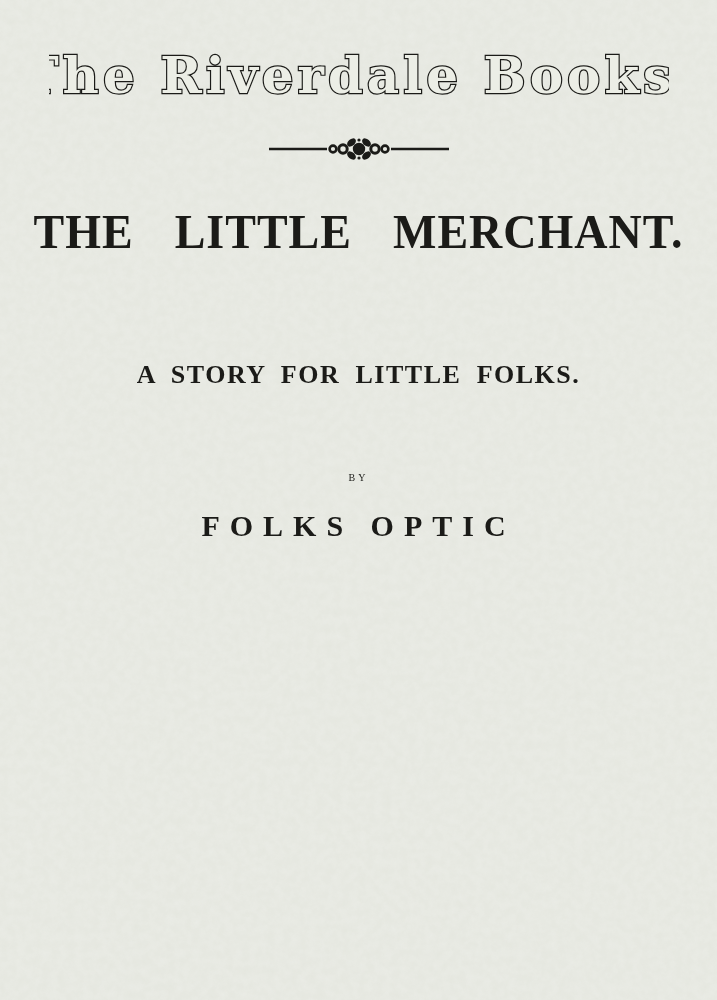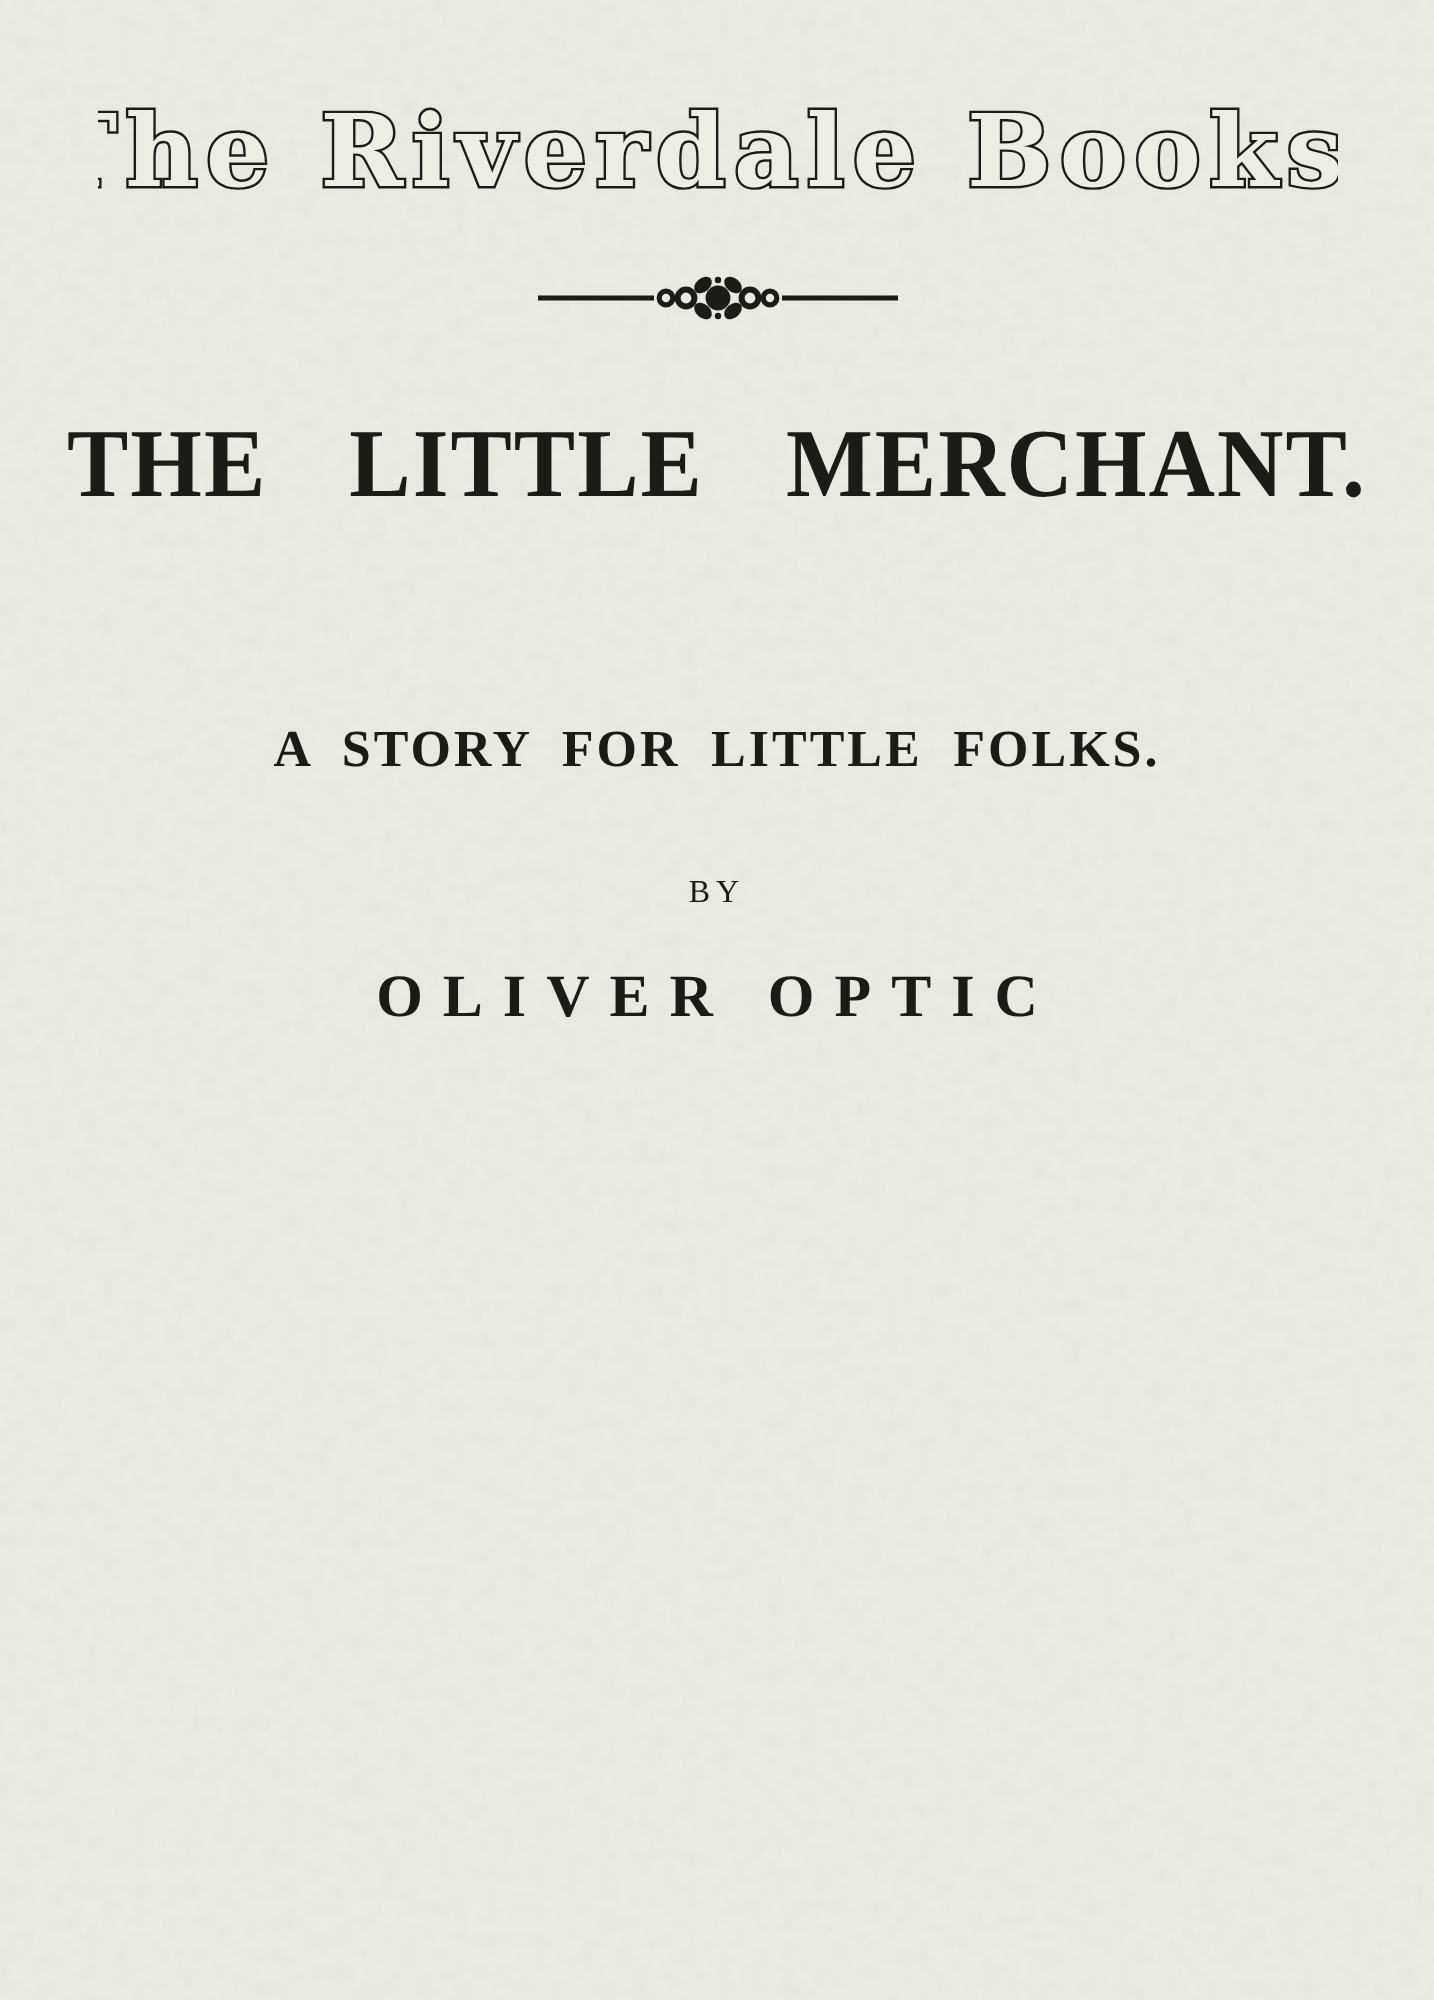--- a/index.html
+++ b/index.html
@@ -63,22 +63,22 @@
   .subtitle {
     margin: 0;
     margin-top: 104px;
     font-size: 26px;
     font-weight: bold;
     letter-spacing: 1.5px;
     word-spacing: 0.28em;
     white-space: nowrap;
   }
   .byline-label {
-    margin-top: 48px;
-    font-size: 16px;
+    margin-top: 82px;
+    font-size: 10px;
     font-weight: normal;
     letter-spacing: 3px;
   }
   .author-name {
     margin-top: 26px;
     font-size: 30px;
     font-weight: bold;
     letter-spacing: 10px;
     white-space: nowrap;
   }
@@ -124,16 +124,16 @@
         <circle cx="90" cy="22" r="1.6"></circle>
       </g>
     </svg>
 
     <h1 class="book-title">THE  LITTLE  MERCHANT.</h1>
 
     <h2 class="subtitle">A STORY FOR LITTLE FOLKS.</h2>
 
     <div class="byline-label">BY</div>
 
-    <div class="author-name">OLIVER OPTIC</div>
+    <div class="author-name">FOLKS OPTIC</div>
 
   </div>
 </div>
 
 </body></html>

